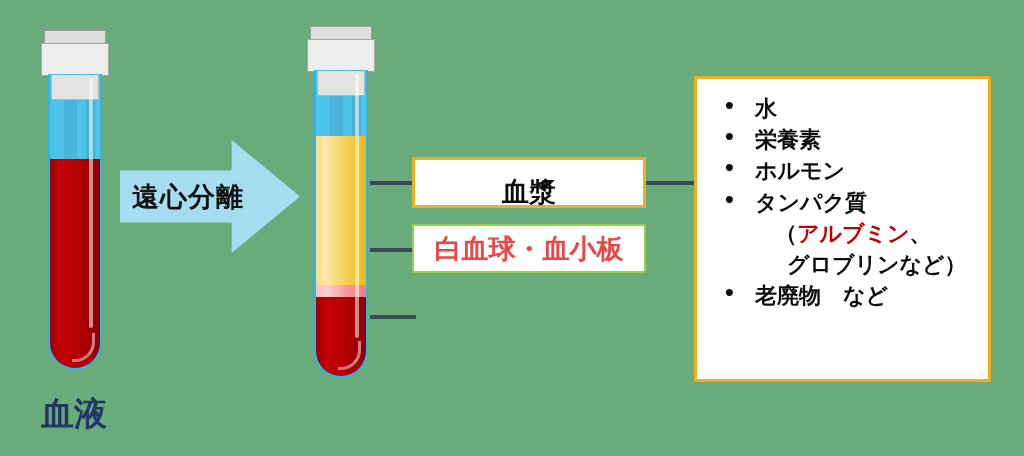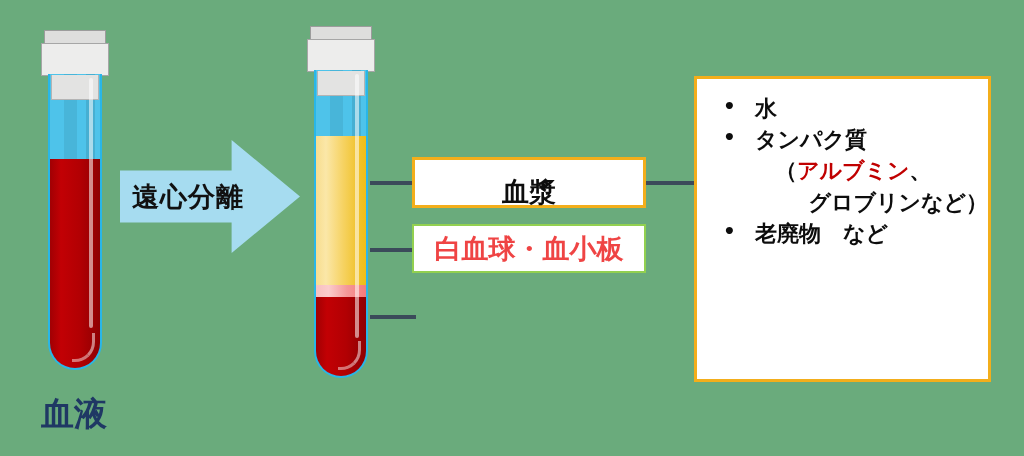--- a/index.html
+++ b/index.html
@@ -183,21 +183,21 @@
   }
   .panel-list li.bulleted::before {
     content: "\2022";
     position: absolute;
     left: 26px;
     top: -1px;
     font-size: 20px;
     color: #0d0d0d;
   }
   .panel-list li.cont1 { padding-left: 78px; }
-  .panel-list li.cont2 { padding-left: 90px; text-align: right; }
+  .panel-list li.cont2 { padding-left: 90px; }
   .red { color: #c00000; }
 
   
   .caption {
     position: absolute;
     font-size: 33px;
     font-weight: bold;
     color: #1f3864;
     white-space: nowrap;
   }
@@ -263,20 +263,22 @@
   </div>
 
   <div class="label-box green" style="left:412px; top:224px; width:234px; height:49px;">
     <span class="label-text navy">白血球・血小板</span>
   </div>
 
 
   <div class="panel" style="left:694px; top:76px; width:297px; height:306px;">
     <ul class="panel-list">
       <li class="bulleted">水</li>
+      <li class="bulleted">栄養素</li>
+      <li class="bulleted">ホルモン</li>
       <li class="bulleted">タンパク質</li>
       <li class="cont1">
         <span>（</span><span class="red">アルブミン</span><span>、</span>
       </li>
       <li class="cont2">グロブリンなど）</li>
       <li class="bulleted">老廃物　など</li>
     </ul>
   </div>
 
 </div>

